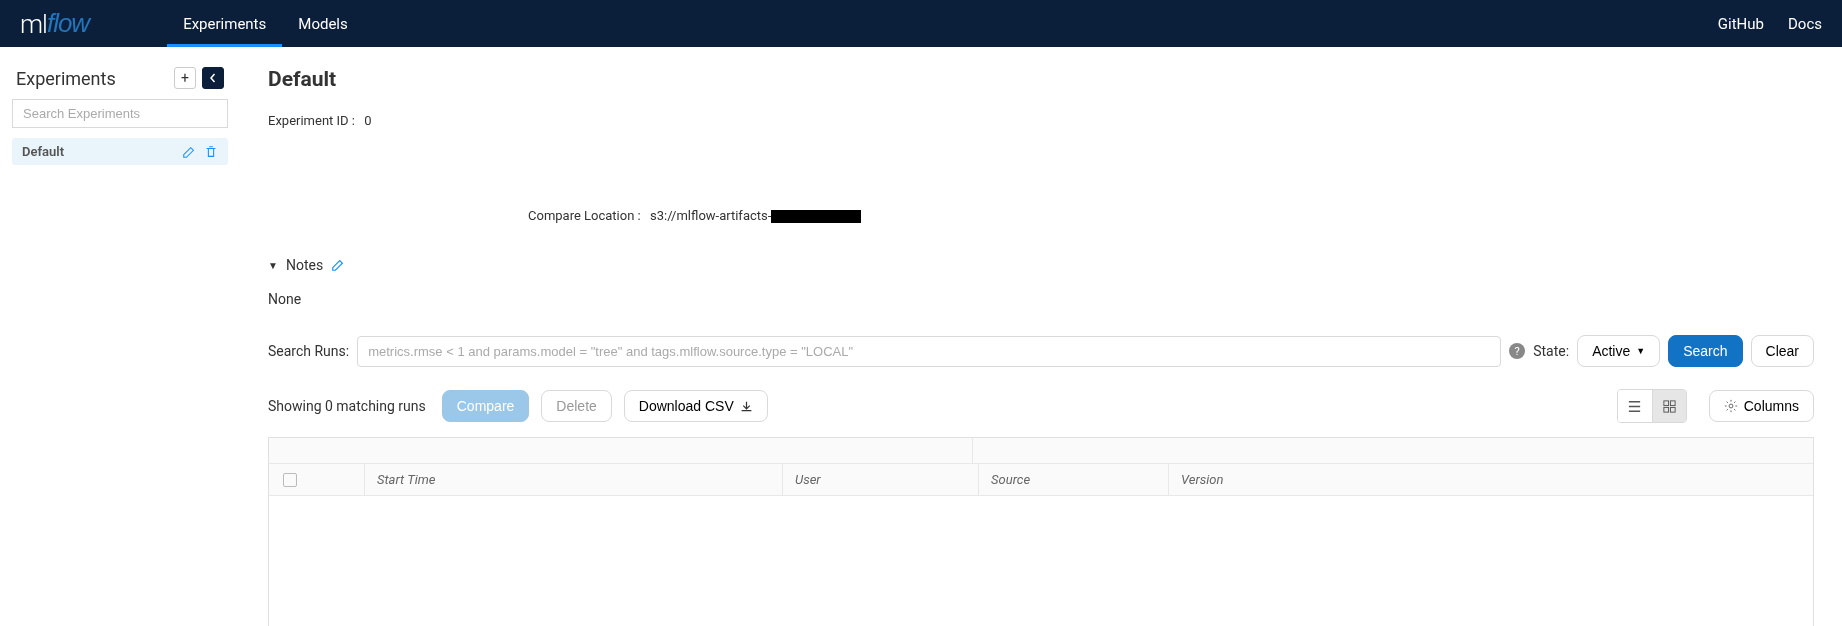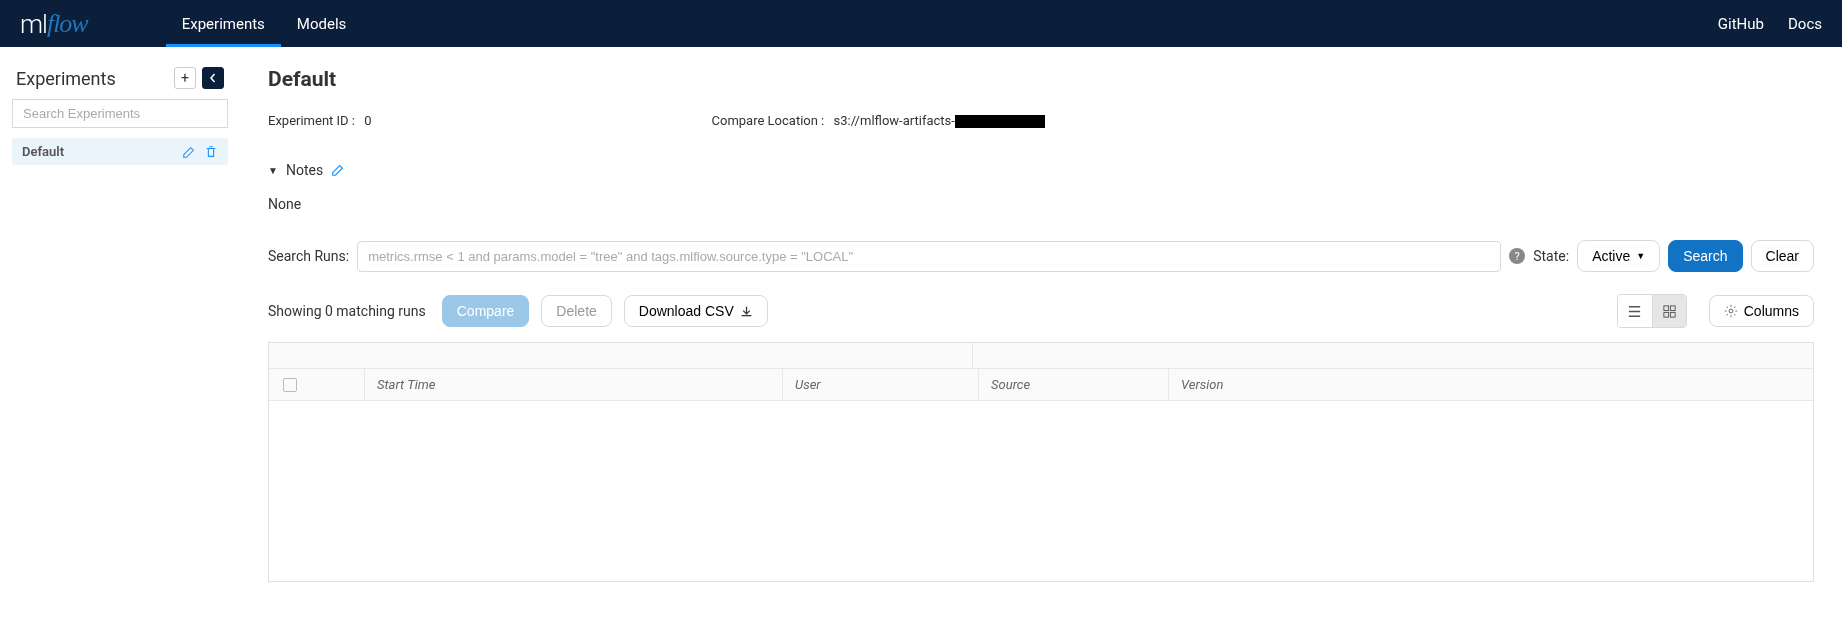--- a/index.html
+++ b/index.html
@@ -2,21 +2,21 @@
 <html><head>
 <meta charset="utf-8">
 <style>
 * { box-sizing: border-box; margin: 0; padding: 0; }
 body { font-family: -apple-system, BlinkMacSystemFont, "Segoe UI", Roboto, sans-serif; font-size: 14px; color: #333; background: #fff; }
 
 
 .header { background: #0b1f3a; height: 47px; display: flex; align-items: center; padding: 0 20px; color: #fff; gap: 48px; }
 .logo { display: flex; align-items: center; margin-right: 30px; }
 .logo-ml { font-size: 26px; font-weight: 300; color: #fff; letter-spacing: -1px; }
-.logo-flow { font-size: 26px; font-weight: 300; font-style: italic; color: #2374bb; letter-spacing: -1px; font-family: Liberation Serif, serif; }
+.logo-flow { font-size: 26px; font-weight: 300; font-style: italic; color: #2374bb; letter-spacing: -1px; font-family: Liberation Sans, sans-serif; }
 .nav-tabs { display: flex; height: 100%; }
 .nav-tab { padding: 0 16px; display: flex; align-items: center; color: #fff; cursor: pointer; position: relative; font-size: 15px; }
 .nav-tab.active::after { content:''; position:absolute; bottom:0; left:0; right:0; height:3px; background:#1890ff; }
 .header-right { margin-left: auto; display: flex; gap: 24px; }
 .header-link { color: #fff; cursor: pointer; font-size: 15px; }
 
 
 .body { display: flex; }
 .sidebar { width: 240px; padding: 20px 12px; }
 .sidebar-header { display: flex; align-items: center; justify-content: space-between; margin-bottom: 10px; padding: 0 4px; }
@@ -28,21 +28,21 @@
 .search-exp::placeholder { color:#aaa; }
 .exp-list { margin-top: 10px; }
 .exp-item { display: flex; align-items: center; justify-content: space-between; padding: 6px 10px; background: #eaf4fb; border-radius: 3px; cursor: pointer; }
 .exp-item-name { font-size: 13px; font-weight: 600; color: #555; }
 .exp-item-actions { display: flex; gap: 8px; }
 .exp-item-actions svg { width: 14px; height: 14px; cursor: pointer; }
 
 
 .main { flex: 1; padding: 20px 28px; }
 .page-title { font-size: 21px; font-weight: 700; color: #333; margin-bottom: 22px; }
-.meta-row { display: flex; gap: 80px; margin-bottom: 34px; font-size: 13px; }
+.meta-row { display: flex; gap: 80px; margin-bottom: 34px; font-size: 13px; flex-direction: column; }
 .meta-label { color: #333; margin-right: 6px; }
 .meta-value { color: #333; }
 .redacted { display:inline-block; width:90px; height:13px; background:#000; vertical-align:middle; }
 
 .notes-section { margin-bottom: 18px; }
 .notes-header { display: flex; align-items: center; gap: 8px; font-size: 14px; color:#333; cursor:pointer; }
 .caret-down { font-size: 10px; }
 .edit-icon { color: #1890ff; }
 .notes-content { margin-top: 18px; font-size: 14px; color: #333; }
 

